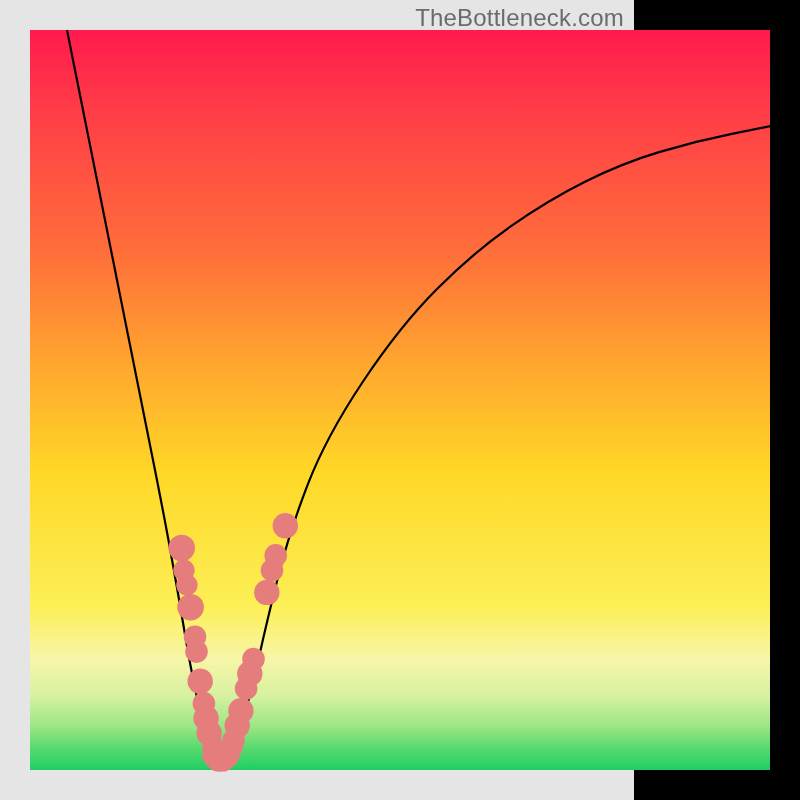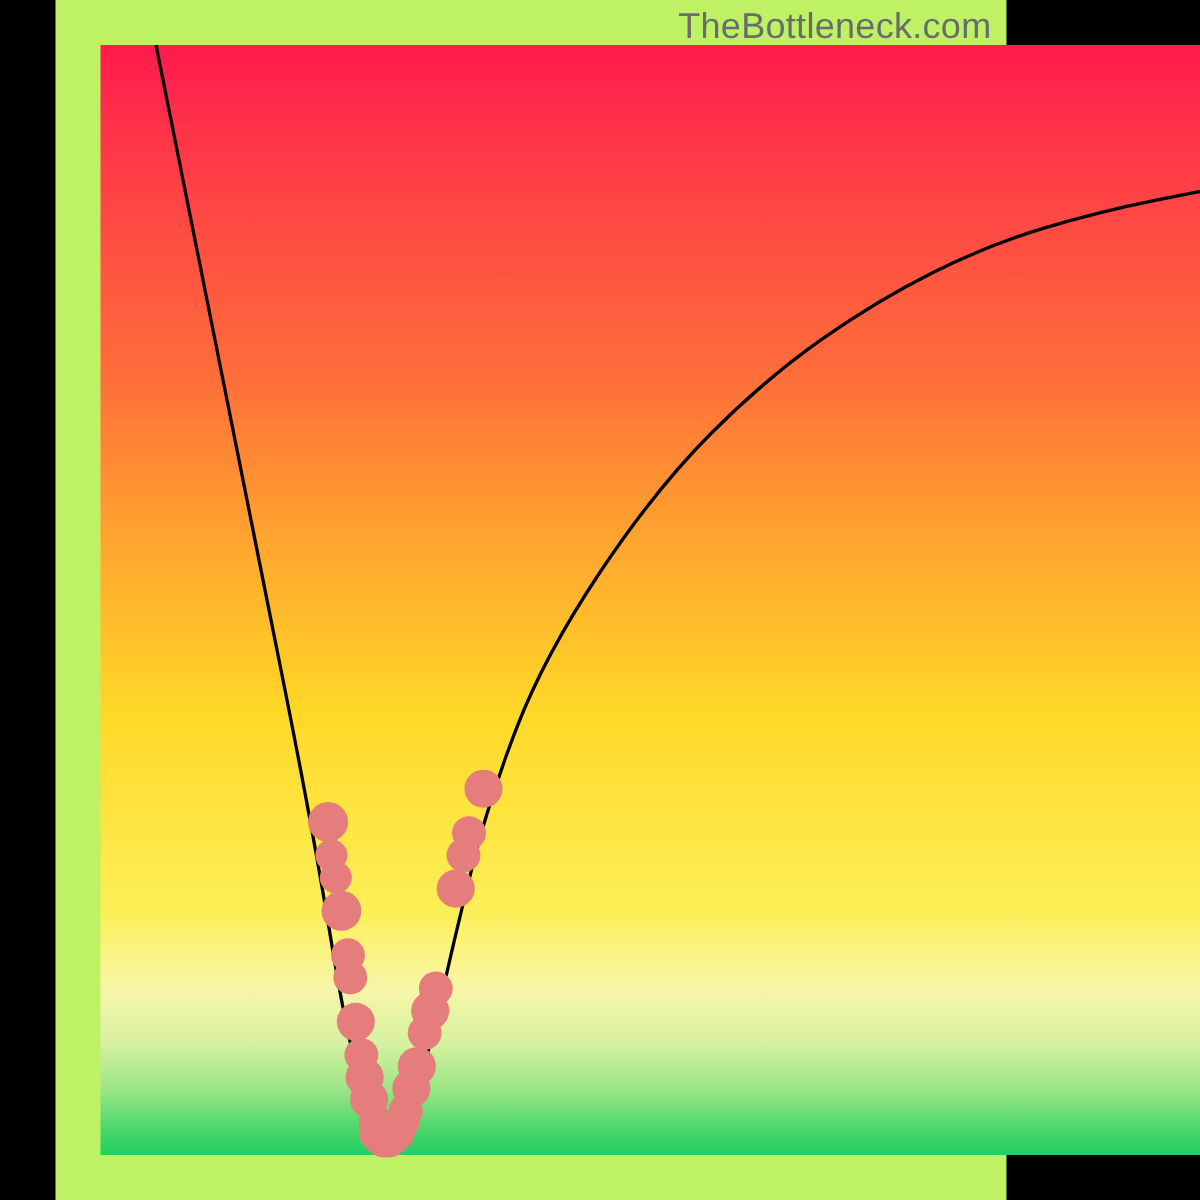--- a/index.html
+++ b/index.html
@@ -9,22 +9,21 @@
     height: 800px;
     overflow: hidden;
     background: #000;
     font-family: Arial, Helvetica, sans-serif;
   }
   .frame {
     position: absolute;
     top: 0; left: 0;
     width: 634px;
     height: 800px;
-    background: #bef264;
-    margin-left: 37px;
+    background: #e5e5e5;
   }
   .plot-area {
     position: absolute;
     top: 30px;
     left: 30px;
     width: 740px;
     height: 740px;
     
     background: linear-gradient(
       to bottom,

